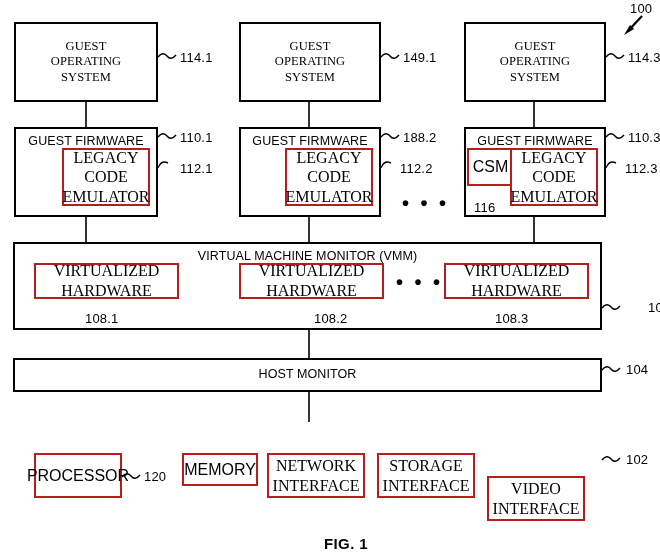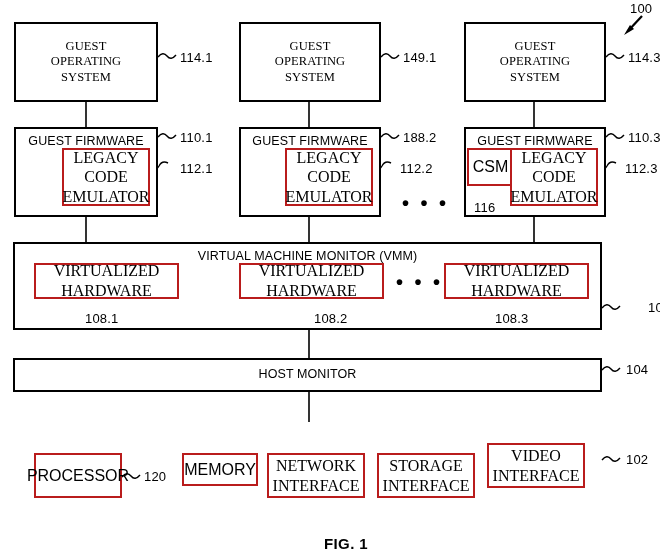--- a/index.html
+++ b/index.html
@@ -236,21 +236,21 @@
   <div class="inner-box multi" style="left:267px; top:453px; width:98px; height:45px;">
     <span>NETWORK
 INTERFACE</span>
   </div>
 
   <div class="inner-box multi" style="left:377px; top:453px; width:98px; height:45px;justify-content:center;">
     <span>STORAGE
 INTERFACE</span>
   </div>
 
-  <div class="inner-box multi" style="left:487px; top:443px; width:98px; height:45px;">
+  <div class="inner-box multi" style="left:487px; top:476px; width:98px; height:45px;">
     <span>VIDEO
 INTERFACE</span>
   </div>
 
   <div class="ref" style="left:626px; top:452px;text-align:center;">102</div>
 
   <div class="ref" style="left:630px; top:1px; font-size:13px;text-align:center;">100</div>
 
   <div class="caption" style="left:0; top:535px;">FIG. 1</div>
 

